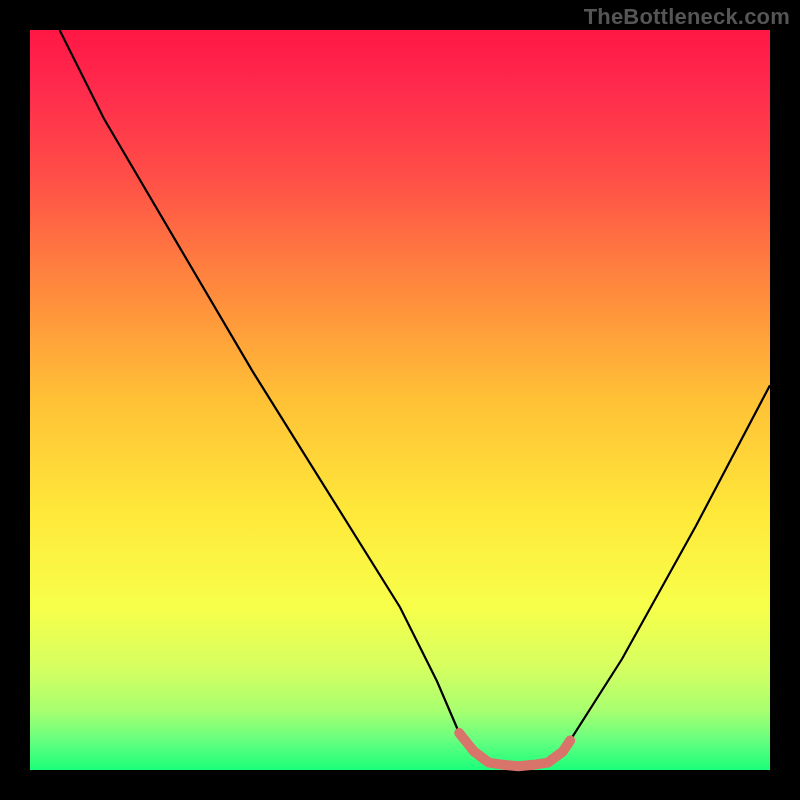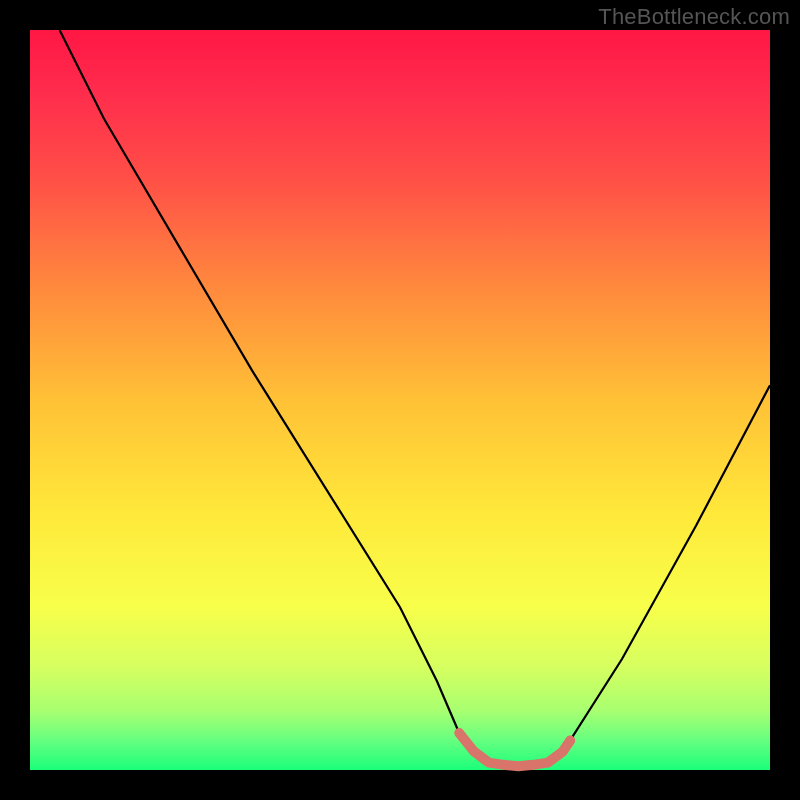--- a/index.html
+++ b/index.html
@@ -13,21 +13,21 @@
   .container {
     position: relative;
     width: 800px;
     height: 800px;
   }
   .watermark {
     position: absolute;
     top: 4px;
     right: 10px;
     font-size: 22px;
-    font-weight: 400;
+    font-weight: 700;
     color: #555;
     z-index: 10;
     letter-spacing: 0.2px;
   }
   svg {
     display: block;
   }
 </style>
 </head>
 <body>

